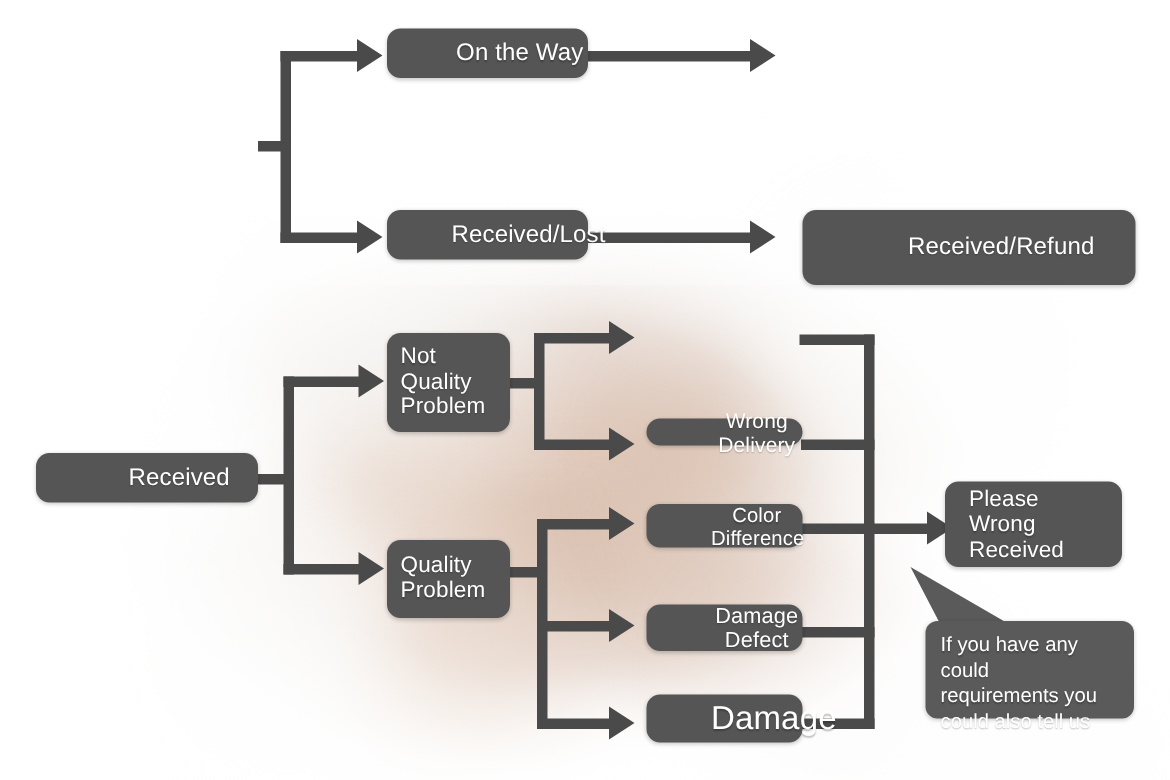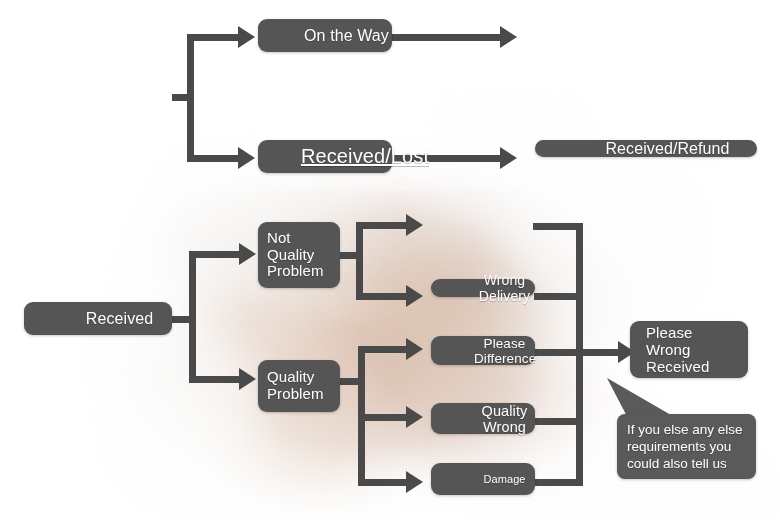--- a/index.html
+++ b/index.html
@@ -174,25 +174,25 @@
 
   <div class="line hline" style="left:576px;top:349px;width:46px;"></div>
   <div class="arrow" style="left:618px;top:341px;"></div>
 
 
   <div class="node center" style="left:258px;top:19px;width:134px;height:33px;font-size:16px;">
     <span class="txt">On the Way</span>
   </div>
 
 
-  <div class="node center" style="left:258px;top:140px;width:134px;height:33px;font-size:20px;text-decoration:underline;">
+  <div class="node center" style="left:258px;top:140px;width:134px;height:33px;font-size:16px;">
     <span class="txt">Received/Lost</span>
   </div>
 
-  <div class="node center" style="left:535px;top:140px;width:222px;height:17px;font-size:16px;">
+  <div class="node center" style="left:535px;top:140px;width:222px;height:50px;font-size:16px;">
     <span class="txt">Received/Refund</span>
   </div>
 
   <div class="node center" style="left:24px;top:302px;width:148px;height:33px;font-size:16px;">
     <span class="txt">Received</span>
   </div>
 
   <div class="node lead" style="left:258px;top:222px;width:82px;height:66px;font-size:15px;line-height:1.12;padding-left:9px;">
     <span class="txt">
       <span>Not</span><br>
@@ -207,42 +207,42 @@
       <span>Problem</span>
     </span>
   </div>
 
 
   <div class="node center" style="left:431px;top:279px;width:104px;height:18px;font-size:14px;">
     <span class="txt">Wrong Delivery</span>
   </div>
 
   <div class="node center" style="left:431px;top:336px;width:104px;height:29px;font-size:13.5px;">
-    <span class="txt">Please Difference</span>
+    <span class="txt">Color Difference</span>
   </div>
 
   <div class="node center" style="left:431px;top:403px;width:104px;height:31px;font-size:14.5px;">
-    <span class="txt">Quality Wrong</span>
-  </div>
-
-  <div class="node center" style="left:431px;top:463px;width:104px;height:32px;font-size:11px;justify-content:flex-end;">
+    <span class="txt">Damage Defect</span>
+  </div>
+
+  <div class="node center" style="left:431px;top:463px;width:104px;height:32px;font-size:22px;justify-content:flex-end;">
     <span class="txt">Damage</span>
   </div>
 
   <div class="node lead" style="left:630px;top:321px;width:118px;height:57px;font-size:15px;line-height:1.15;padding-left:16px;">
     <span class="txt">
       <span>Please</span><br>
       <span>Wrong</span><br>
       <span>Received</span>
     </span>
   </div>
 
   <svg style="position:absolute;left:602px;top:368px;width:90px;height:60px;overflow:visible;">
     <polygon points="5,10 88,58 30,58" fill="#5a5a5a"></polygon>
   </svg>
 
   <div class="bubble" style="left:617px;top:414px;width:139px;height:65px;">
-    <span>If you else any else</span><br>
+    <span>If you have any could</span><br>
     <span>requirements you</span><br>
     <span>could also tell us</span>
   </div>
 
 </div>
 
 </body></html>

